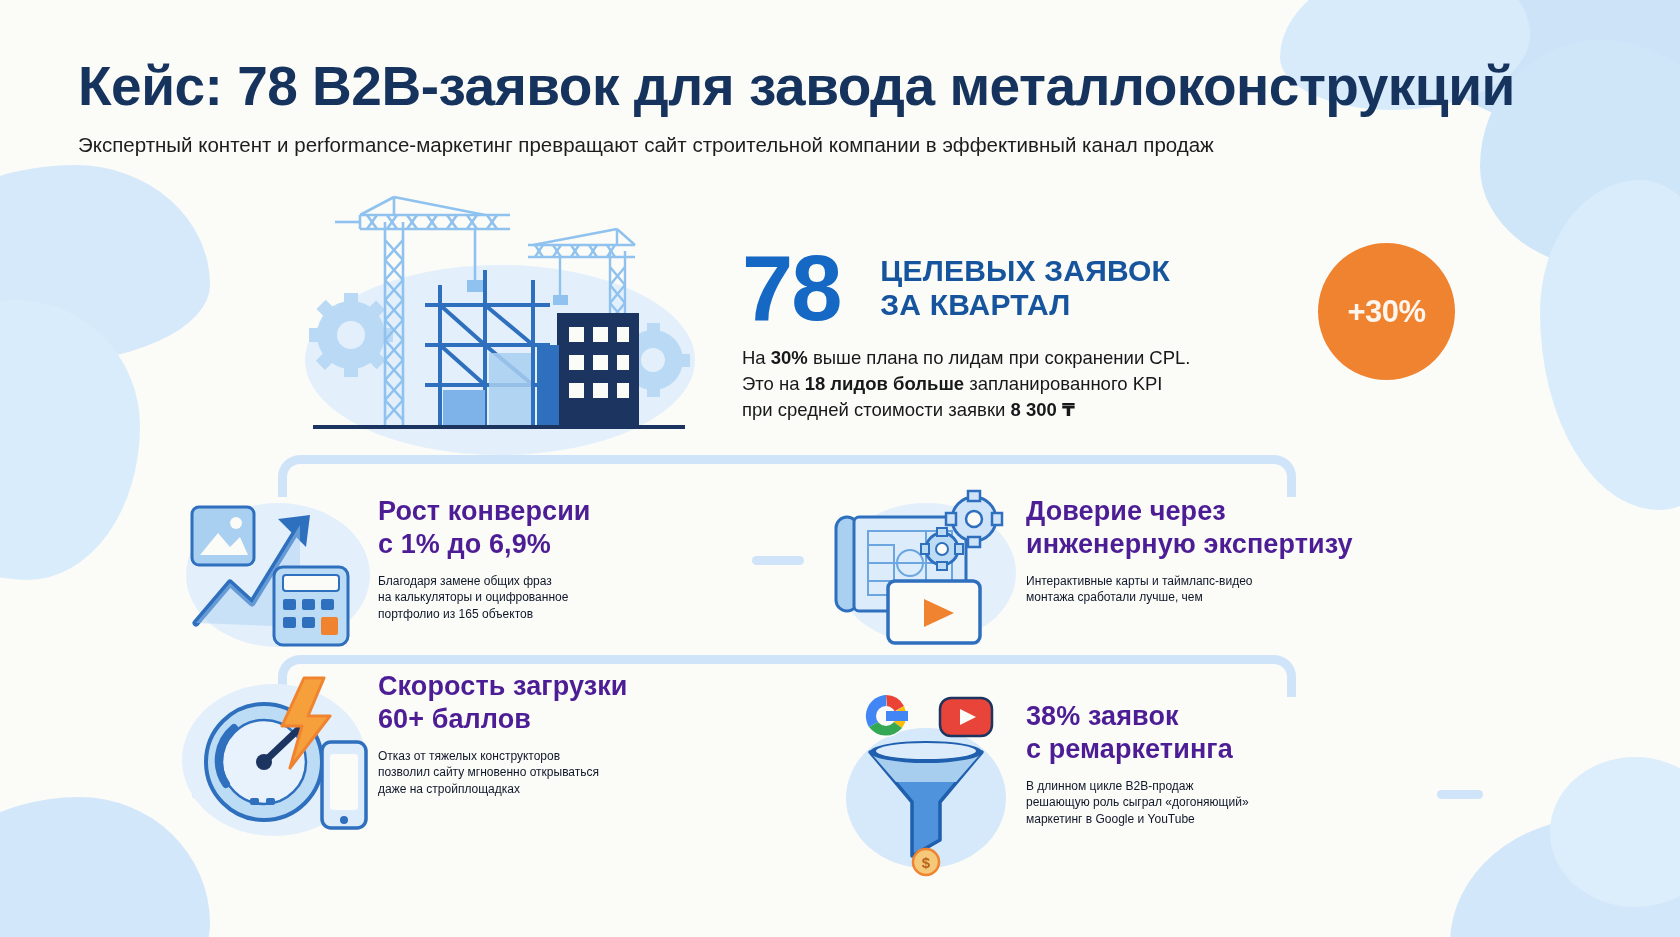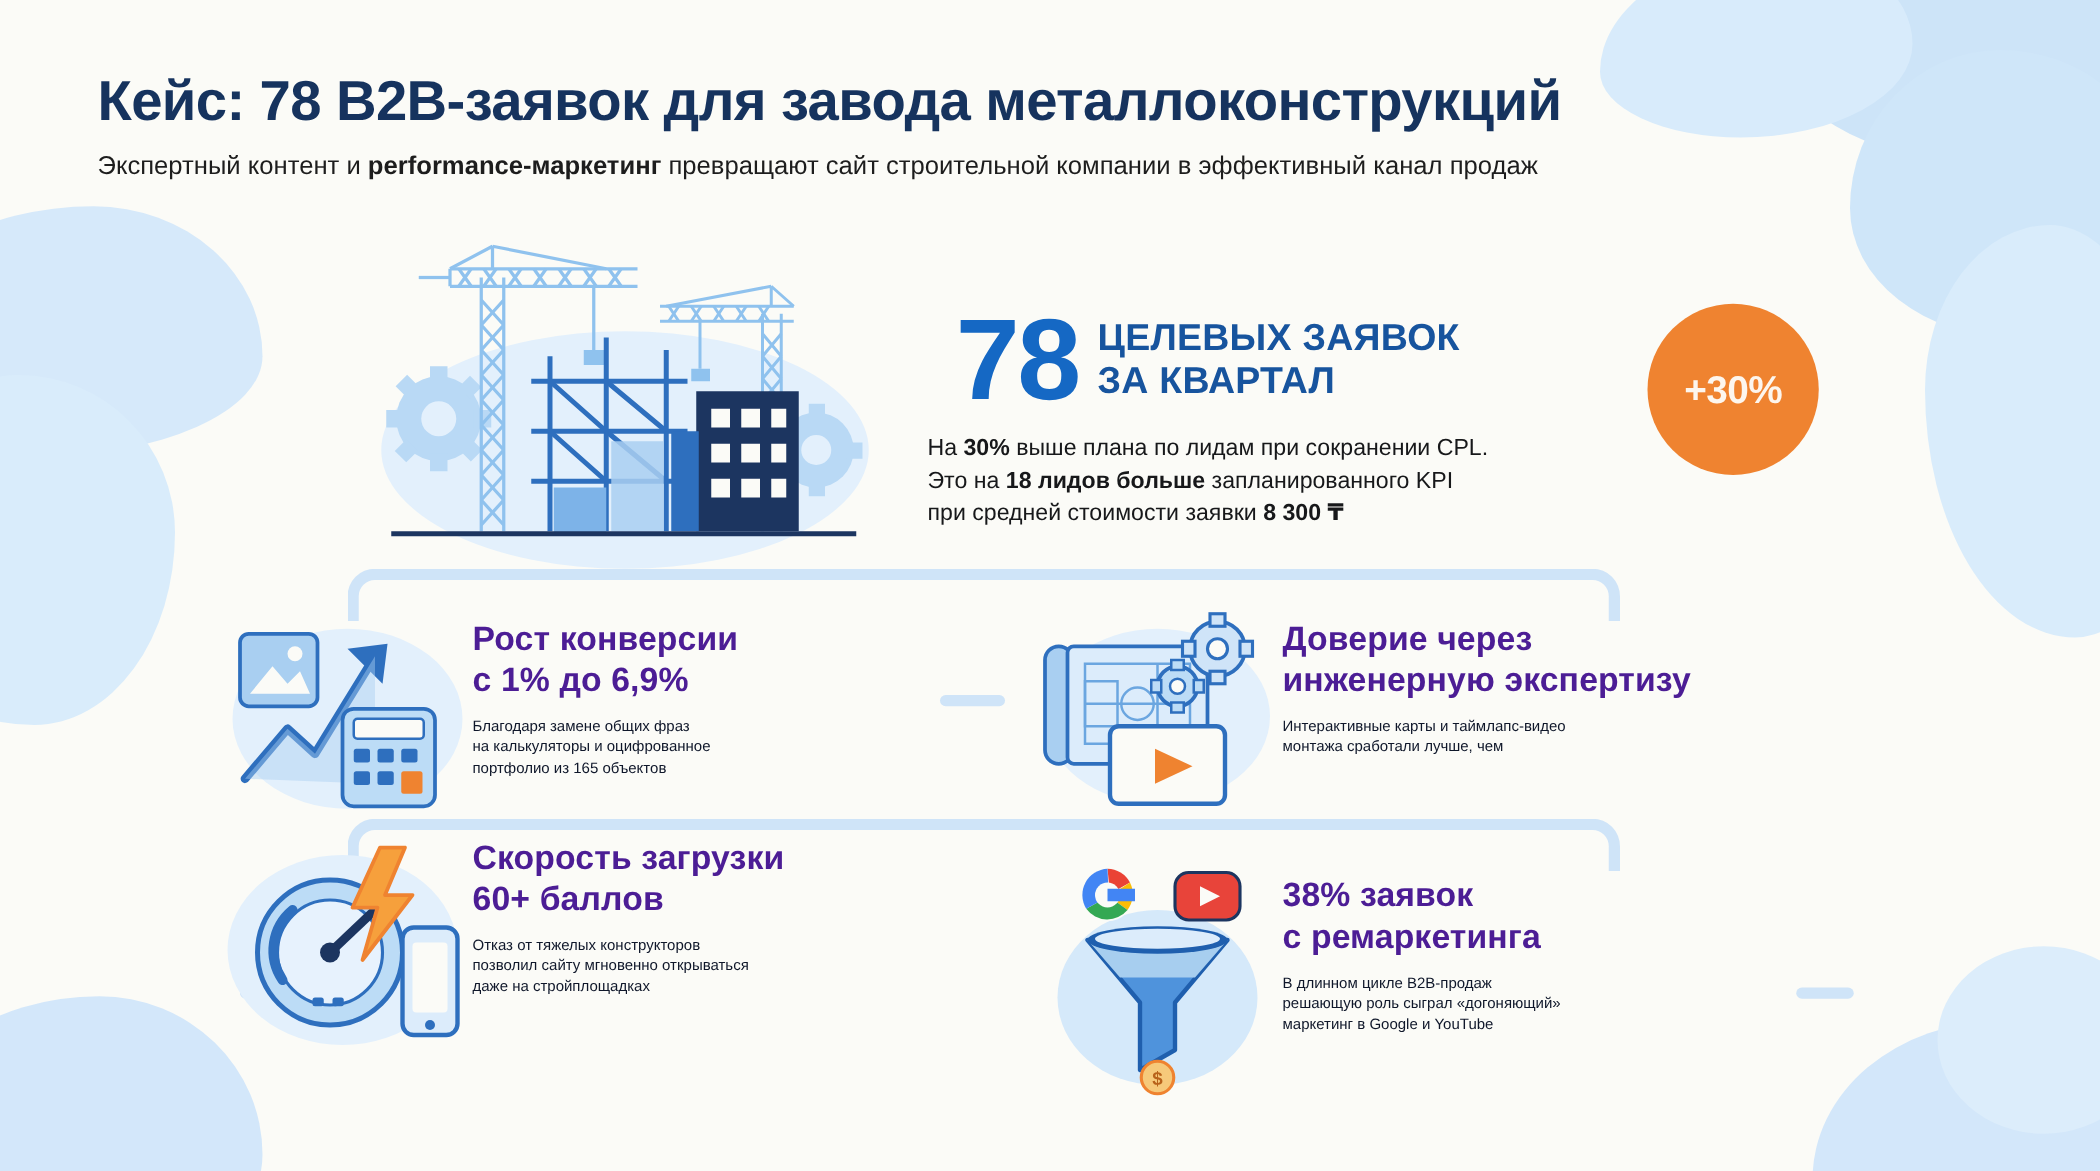--- a/index.html
+++ b/index.html
@@ -70,48 +70,48 @@
   }
   .blob-br-2 {
     bottom: 30px; right: -40px; width: 170px; height: 150px;
     background: #dcedfb;
   }
 
   
   .header { position: absolute; top: 56px; left: 78px; right: 60px; z-index: 5; }
 
   .title {
-    font-size: 45px;
+    font-size: 55px;
     font-weight: 700;
     color: #16335e;
     letter-spacing: -0.5px;
     line-height: 1.12;
     white-space: nowrap;
   }
 
   .subtitle {
     margin-top: 14px;
     font-size: 20.5px;
     color: #1d1d1d;
     line-height: 1.3;
     white-space: nowrap;
   }
-  .subtitle b { font-weight: 700; }
+  .subtitle b { font-weight: 400; }
 
   
   .hero-illustration {
     position: absolute;
     top: 185px; left: 285px;
     width: 430px; height: 275px;
     z-index: 4;
   }
 
   .hero-stat { position: absolute; top: 248px; left: 742px; z-index: 6; }
 
-  .stat-top { display: flex; align-items: center; gap: 15px; justify-content: center; }
+  .stat-top { display: flex; align-items: center; gap: 40px; }
 
   .stat-number {
     font-size: 92px;
     font-weight: 700;
     color: #1568c4;
     line-height: 0.88;
     letter-spacing: -2px;
   }
 
   .stat-label {

